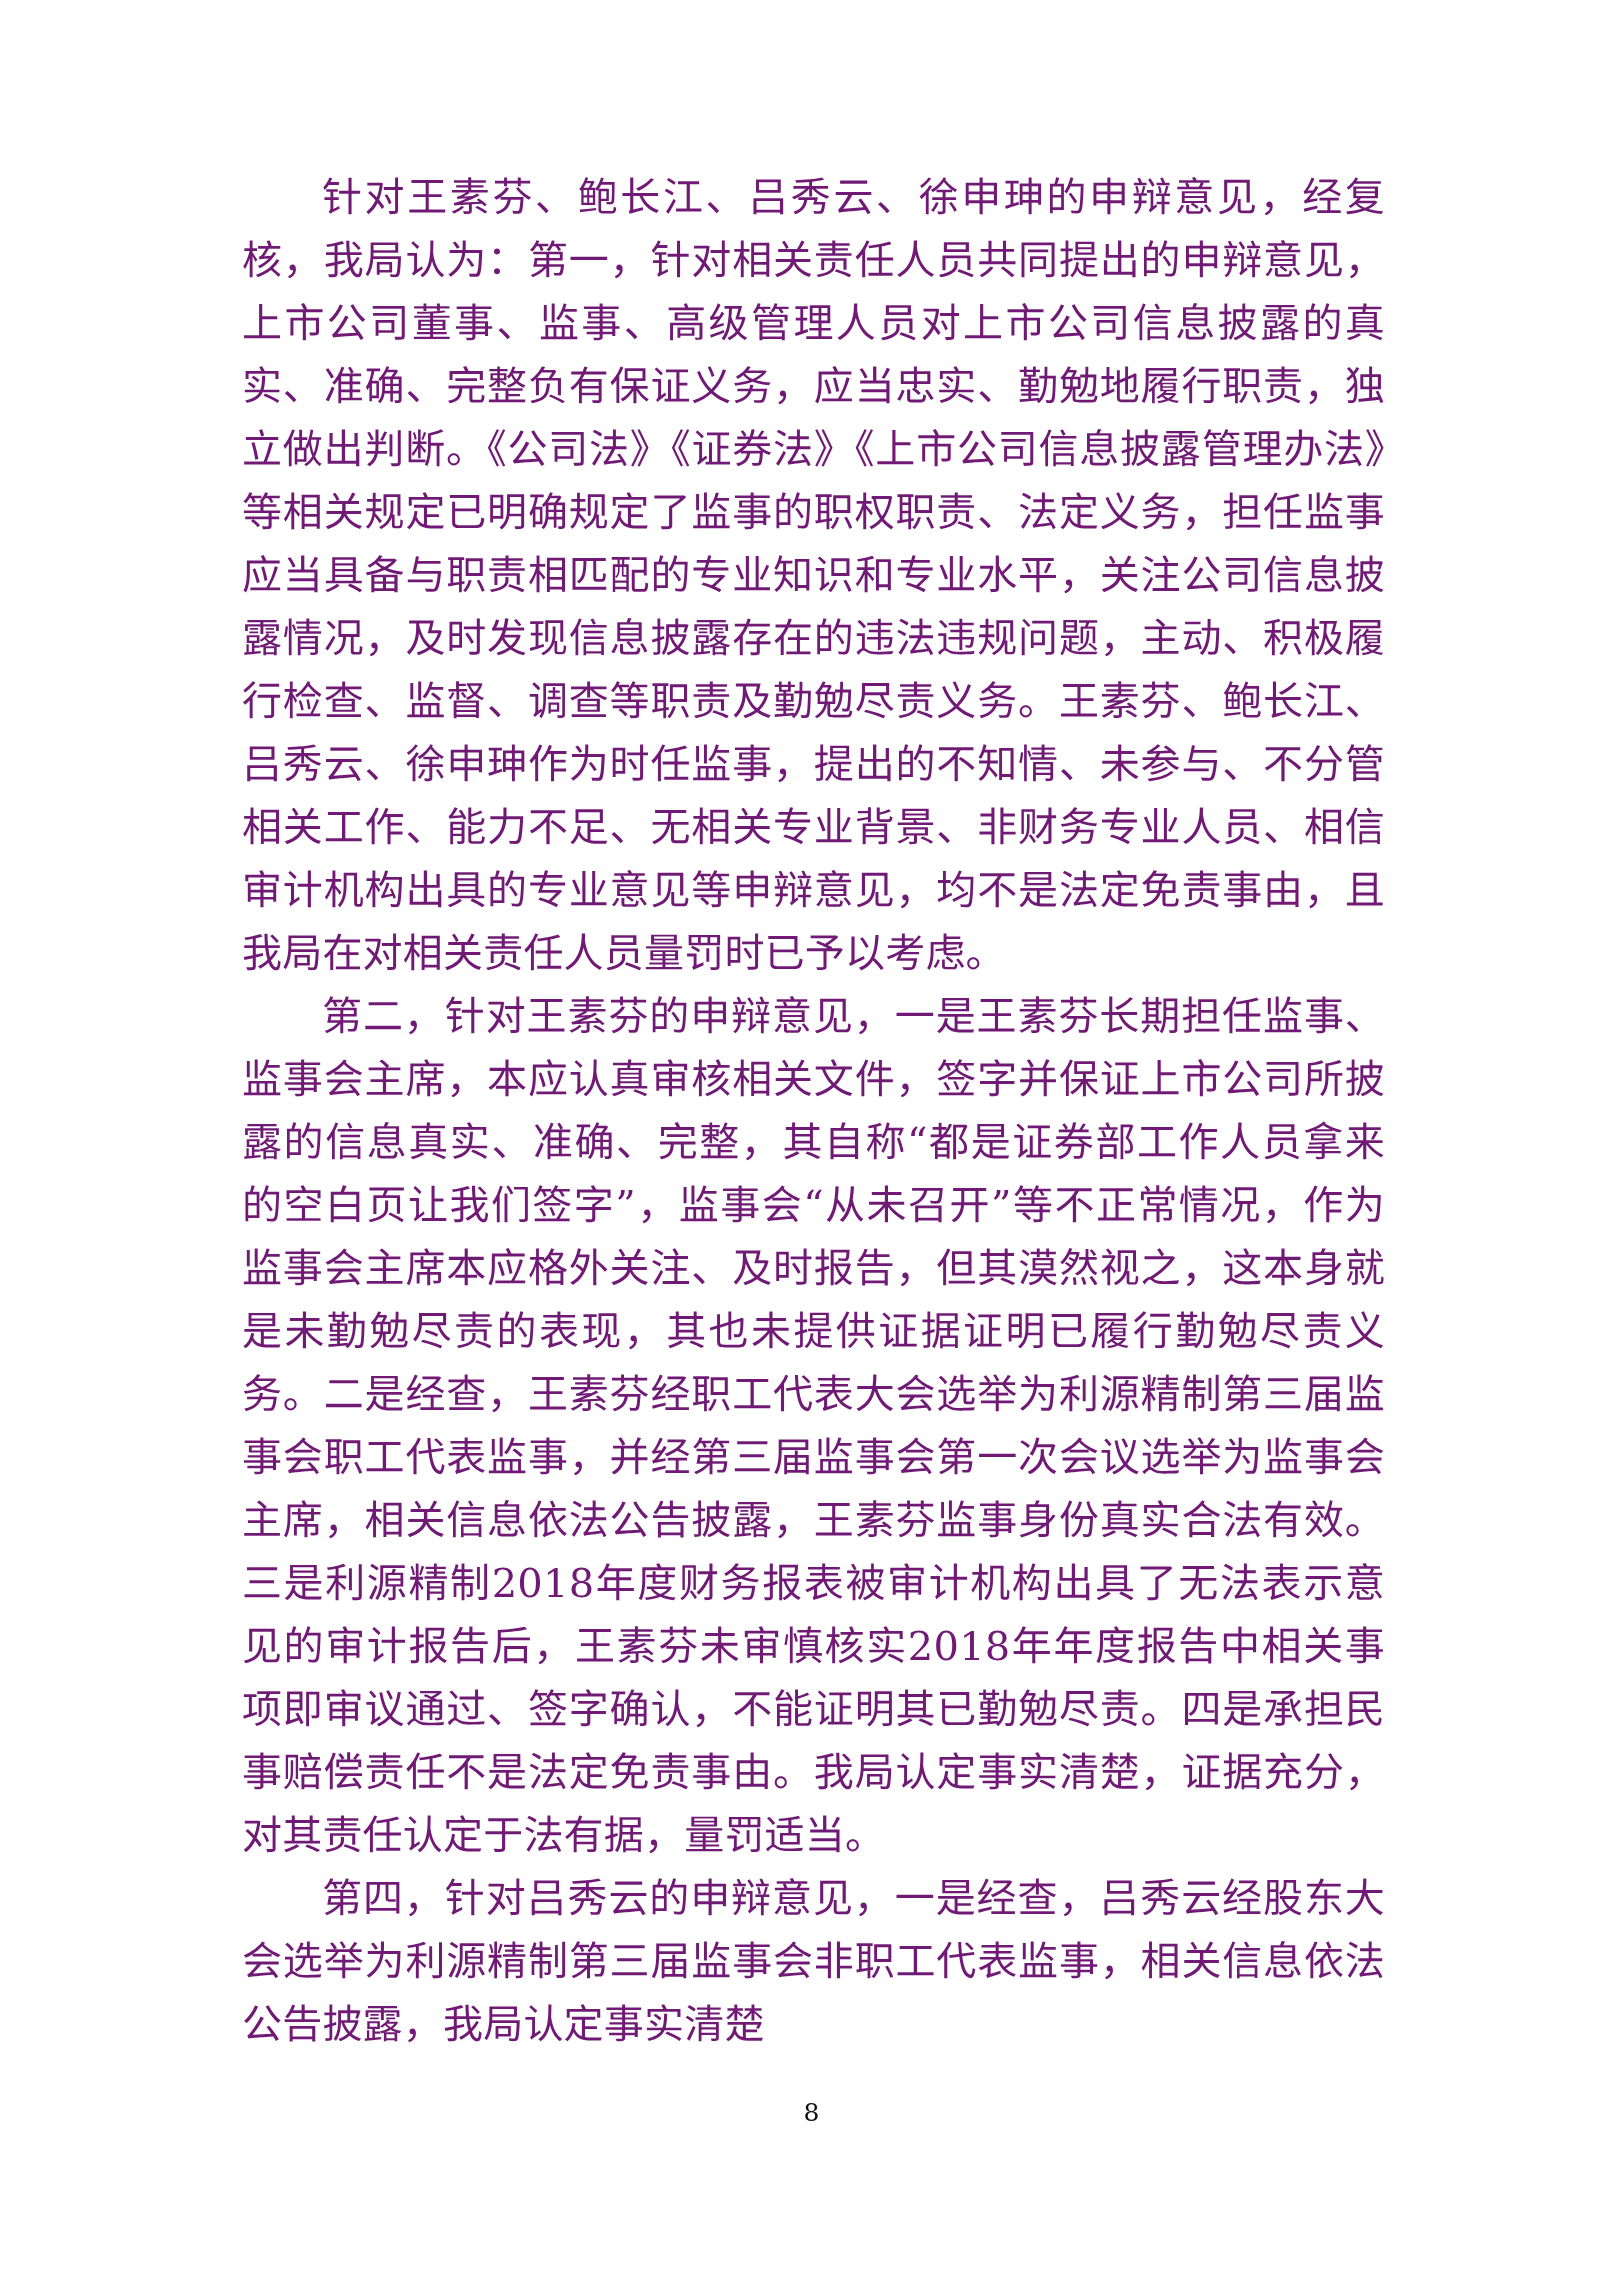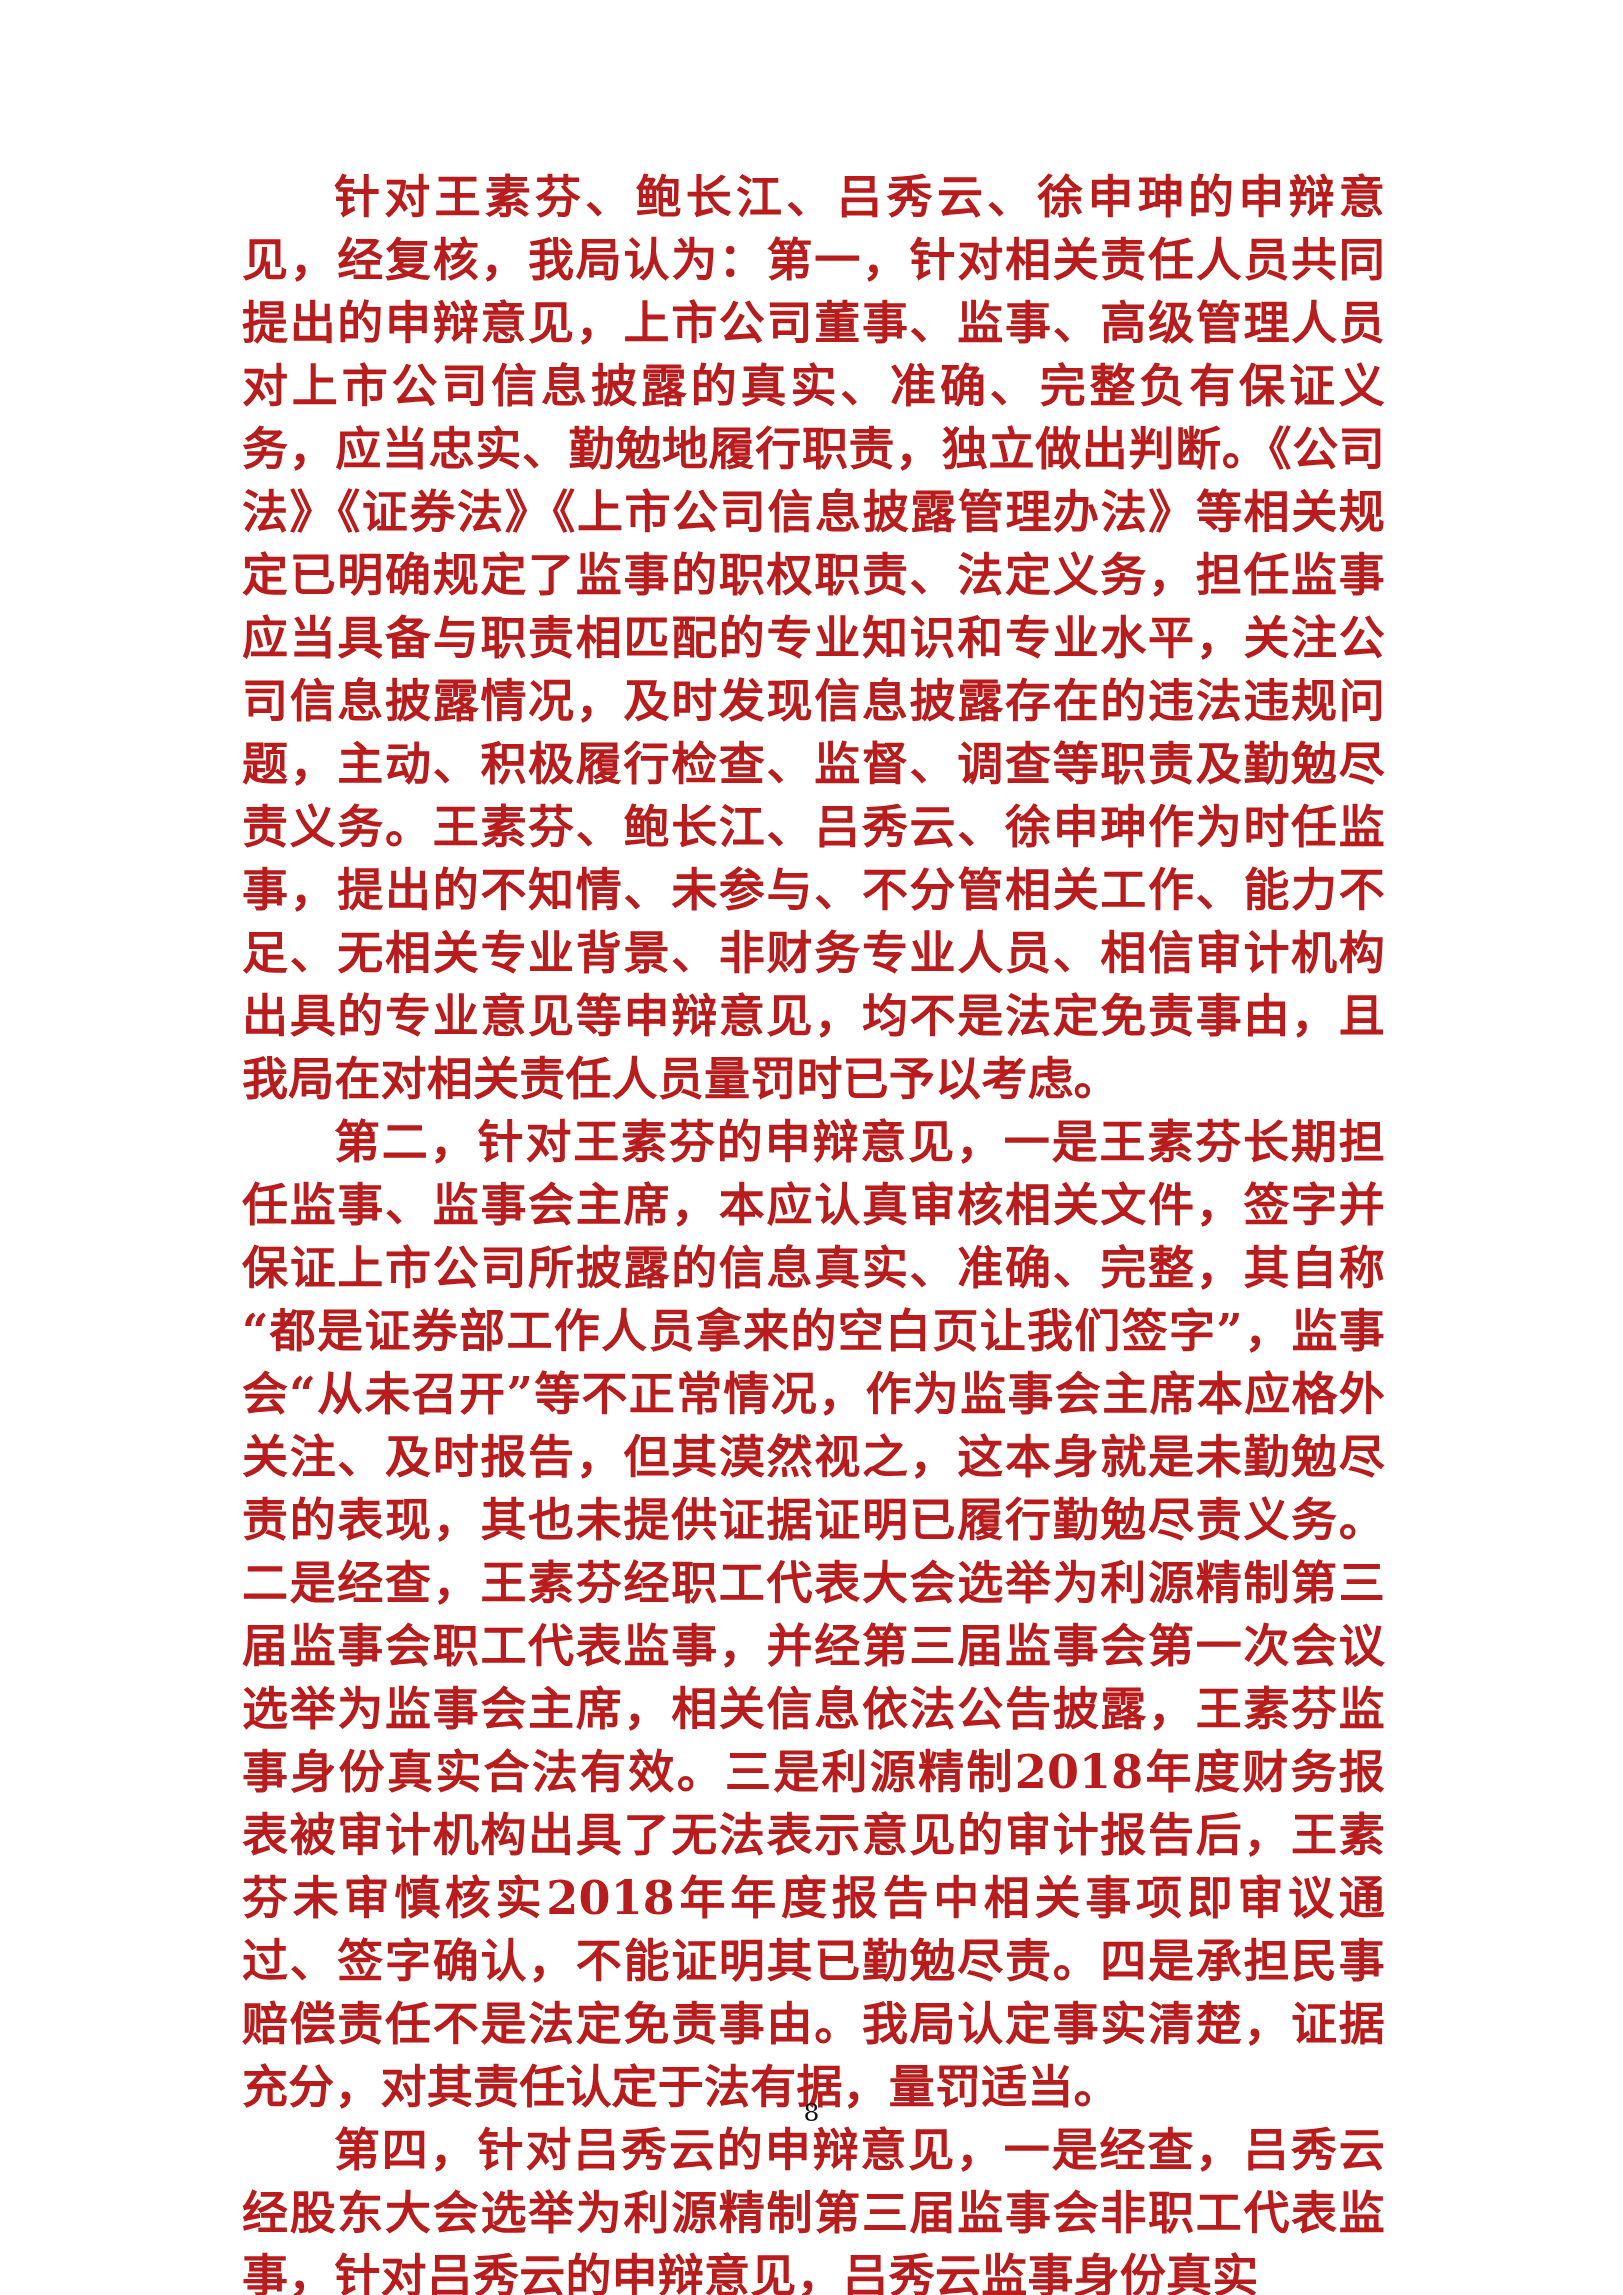--- a/index.html
+++ b/index.html
@@ -22,29 +22,29 @@
     overflow: hidden;
   }
   .content {
     position: absolute;
     left: 242px;
     top: 166px;
     width: 1143px;
   }
   .para {
     margin: 0 0 0 0;
-    font-size: 46px;
+    font-size: 40px;
     line-height: 63px;
     text-align: justify;
     text-align-last: left;
     text-justify: inter-ideograph;
     text-indent: 2em;
     letter-spacing: 0.2px;
-    font-weight: 700;
-    color: #b91c1c;
+    font-weight: 400;
+    color: #701a75;
     word-break: break-all;
   }
   .para + .para {
     margin-top: 0px;
   }
   .page-number {
     position: absolute;
     left: 0;
     right: 0;
     top: 2098px;
@@ -56,19 +56,19 @@
   }
 </style>
 </head>
 <body>
 
 <div class="page">
 
   <div class="content">
     <p class="para">针对王素芬、鲍长江、吕秀云、徐申珅的申辩意见，经复核，我局认为：第一，针对相关责任人员共同提出的申辩意见，上市公司董事、监事、高级管理人员对上市公司信息披露的真实、准确、完整负有保证义务，应当忠实、勤勉地履行职责，独立做出判断。《公司法》《证券法》《上市公司信息披露管理办法》等相关规定已明确规定了监事的职权职责、法定义务，担任监事应当具备与职责相匹配的专业知识和专业水平，关注公司信息披露情况，及时发现信息披露存在的违法违规问题，主动、积极履行检查、监督、调查等职责及勤勉尽责义务。王素芬、鲍长江、吕秀云、徐申珅作为时任监事，提出的不知情、未参与、不分管相关工作、能力不足、无相关专业背景、非财务专业人员、相信审计机构出具的专业意见等申辩意见，均不是法定免责事由，且我局在对相关责任人员量罚时已予以考虑。</p>
     <p class="para">第二，针对王素芬的申辩意见，一是王素芬长期担任监事、监事会主席，本应认真审核相关文件，签字并保证上市公司所披露的信息真实、准确、完整，其自称“都是证券部工作人员拿来的空白页让我们签字”，监事会“从未召开”等不正常情况，作为监事会主席本应格外关注、及时报告，但其漠然视之，这本身就是未勤勉尽责的表现，其也未提供证据证明已履行勤勉尽责义务。二是经查，王素芬经职工代表大会选举为利源精制第三届监事会职工代表监事，并经第三届监事会第一次会议选举为监事会主席，相关信息依法公告披露，王素芬监事身份真实合法有效。三是利源精制2018年度财务报表被审计机构出具了无法表示意见的审计报告后，王素芬未审慎核实2018年年度报告中相关事项即审议通过、签字确认，不能证明其已勤勉尽责。四是承担民事赔偿责任不是法定免责事由。我局认定事实清楚，证据充分，对其责任认定于法有据，量罚适当。</p>
-    <p class="para">第四，针对吕秀云的申辩意见，一是经查，吕秀云经股东大会选举为利源精制第三届监事会非职工代表监事，针对吕秀云的申辩意见，吕秀云监事身份真实</p>
+    <p class="para">第四，针对吕秀云的申辩意见，一是经查，吕秀云经股东大会选举为利源精制第三届监事会非职工代表监事，相关信息依法公告披露，我局认定事实清楚</p>
   </div>
 
   <div class="page-number">8</div>
 
 </div>
 
 
 </body></html>

